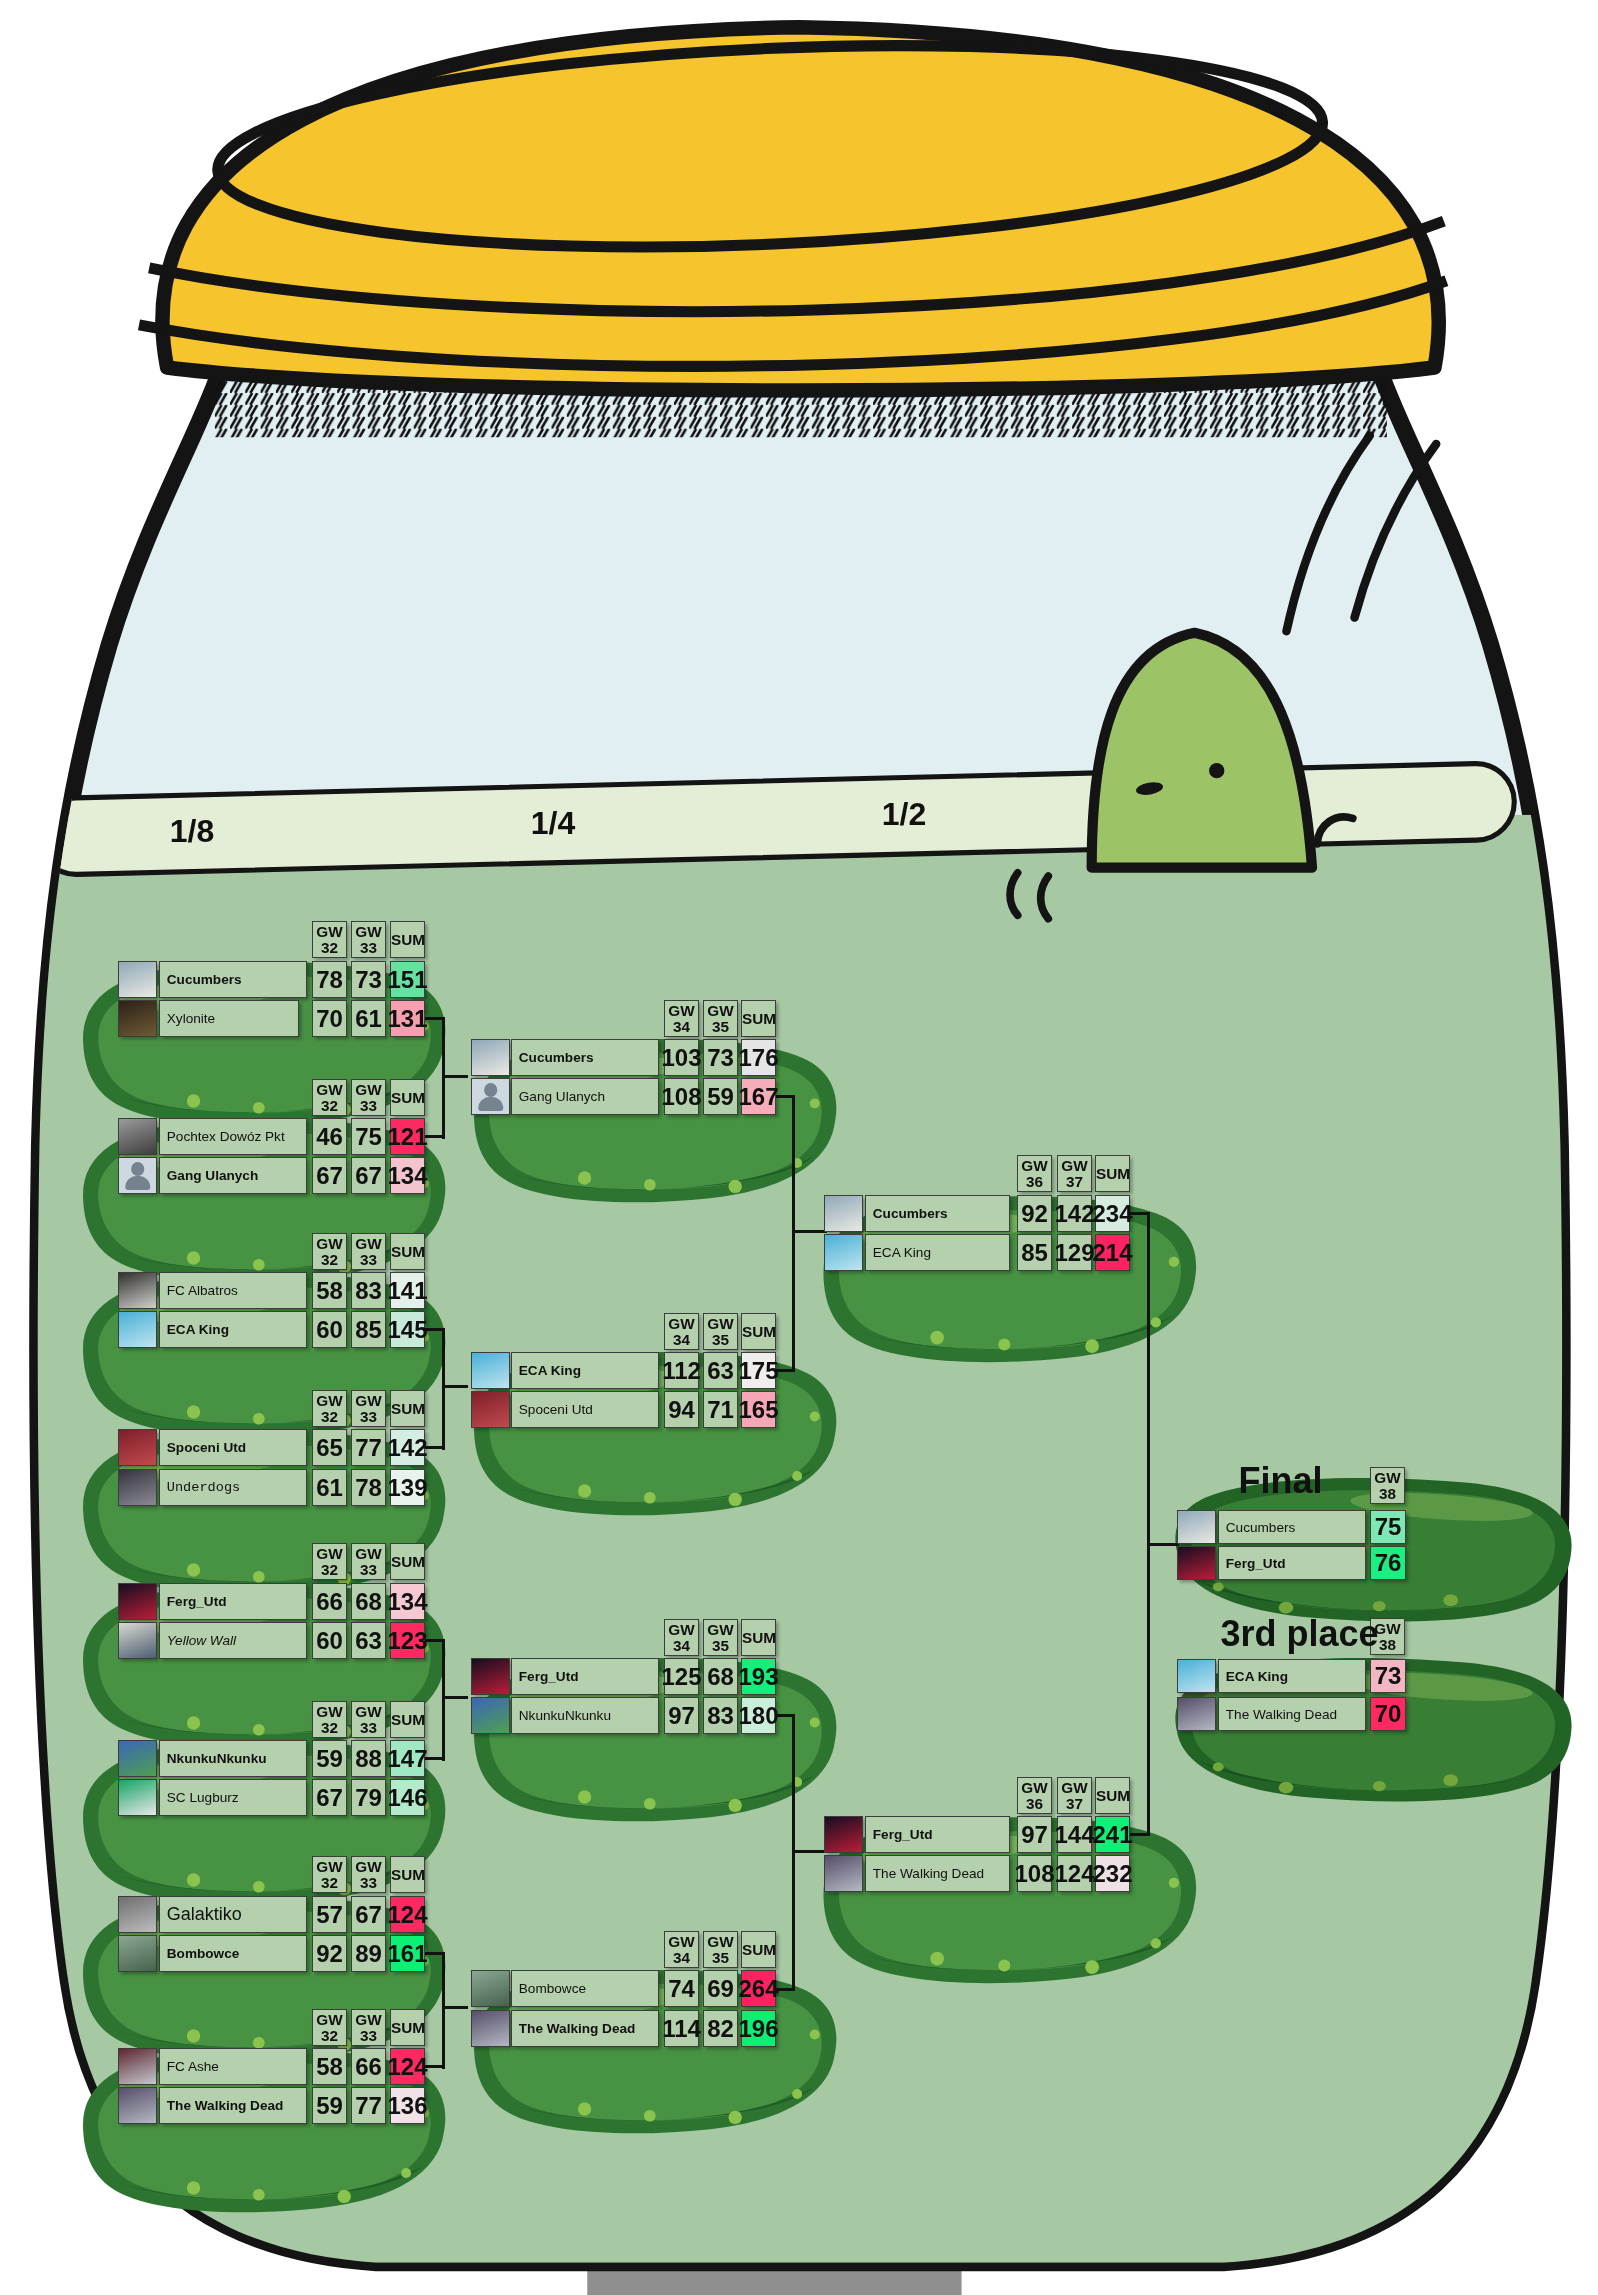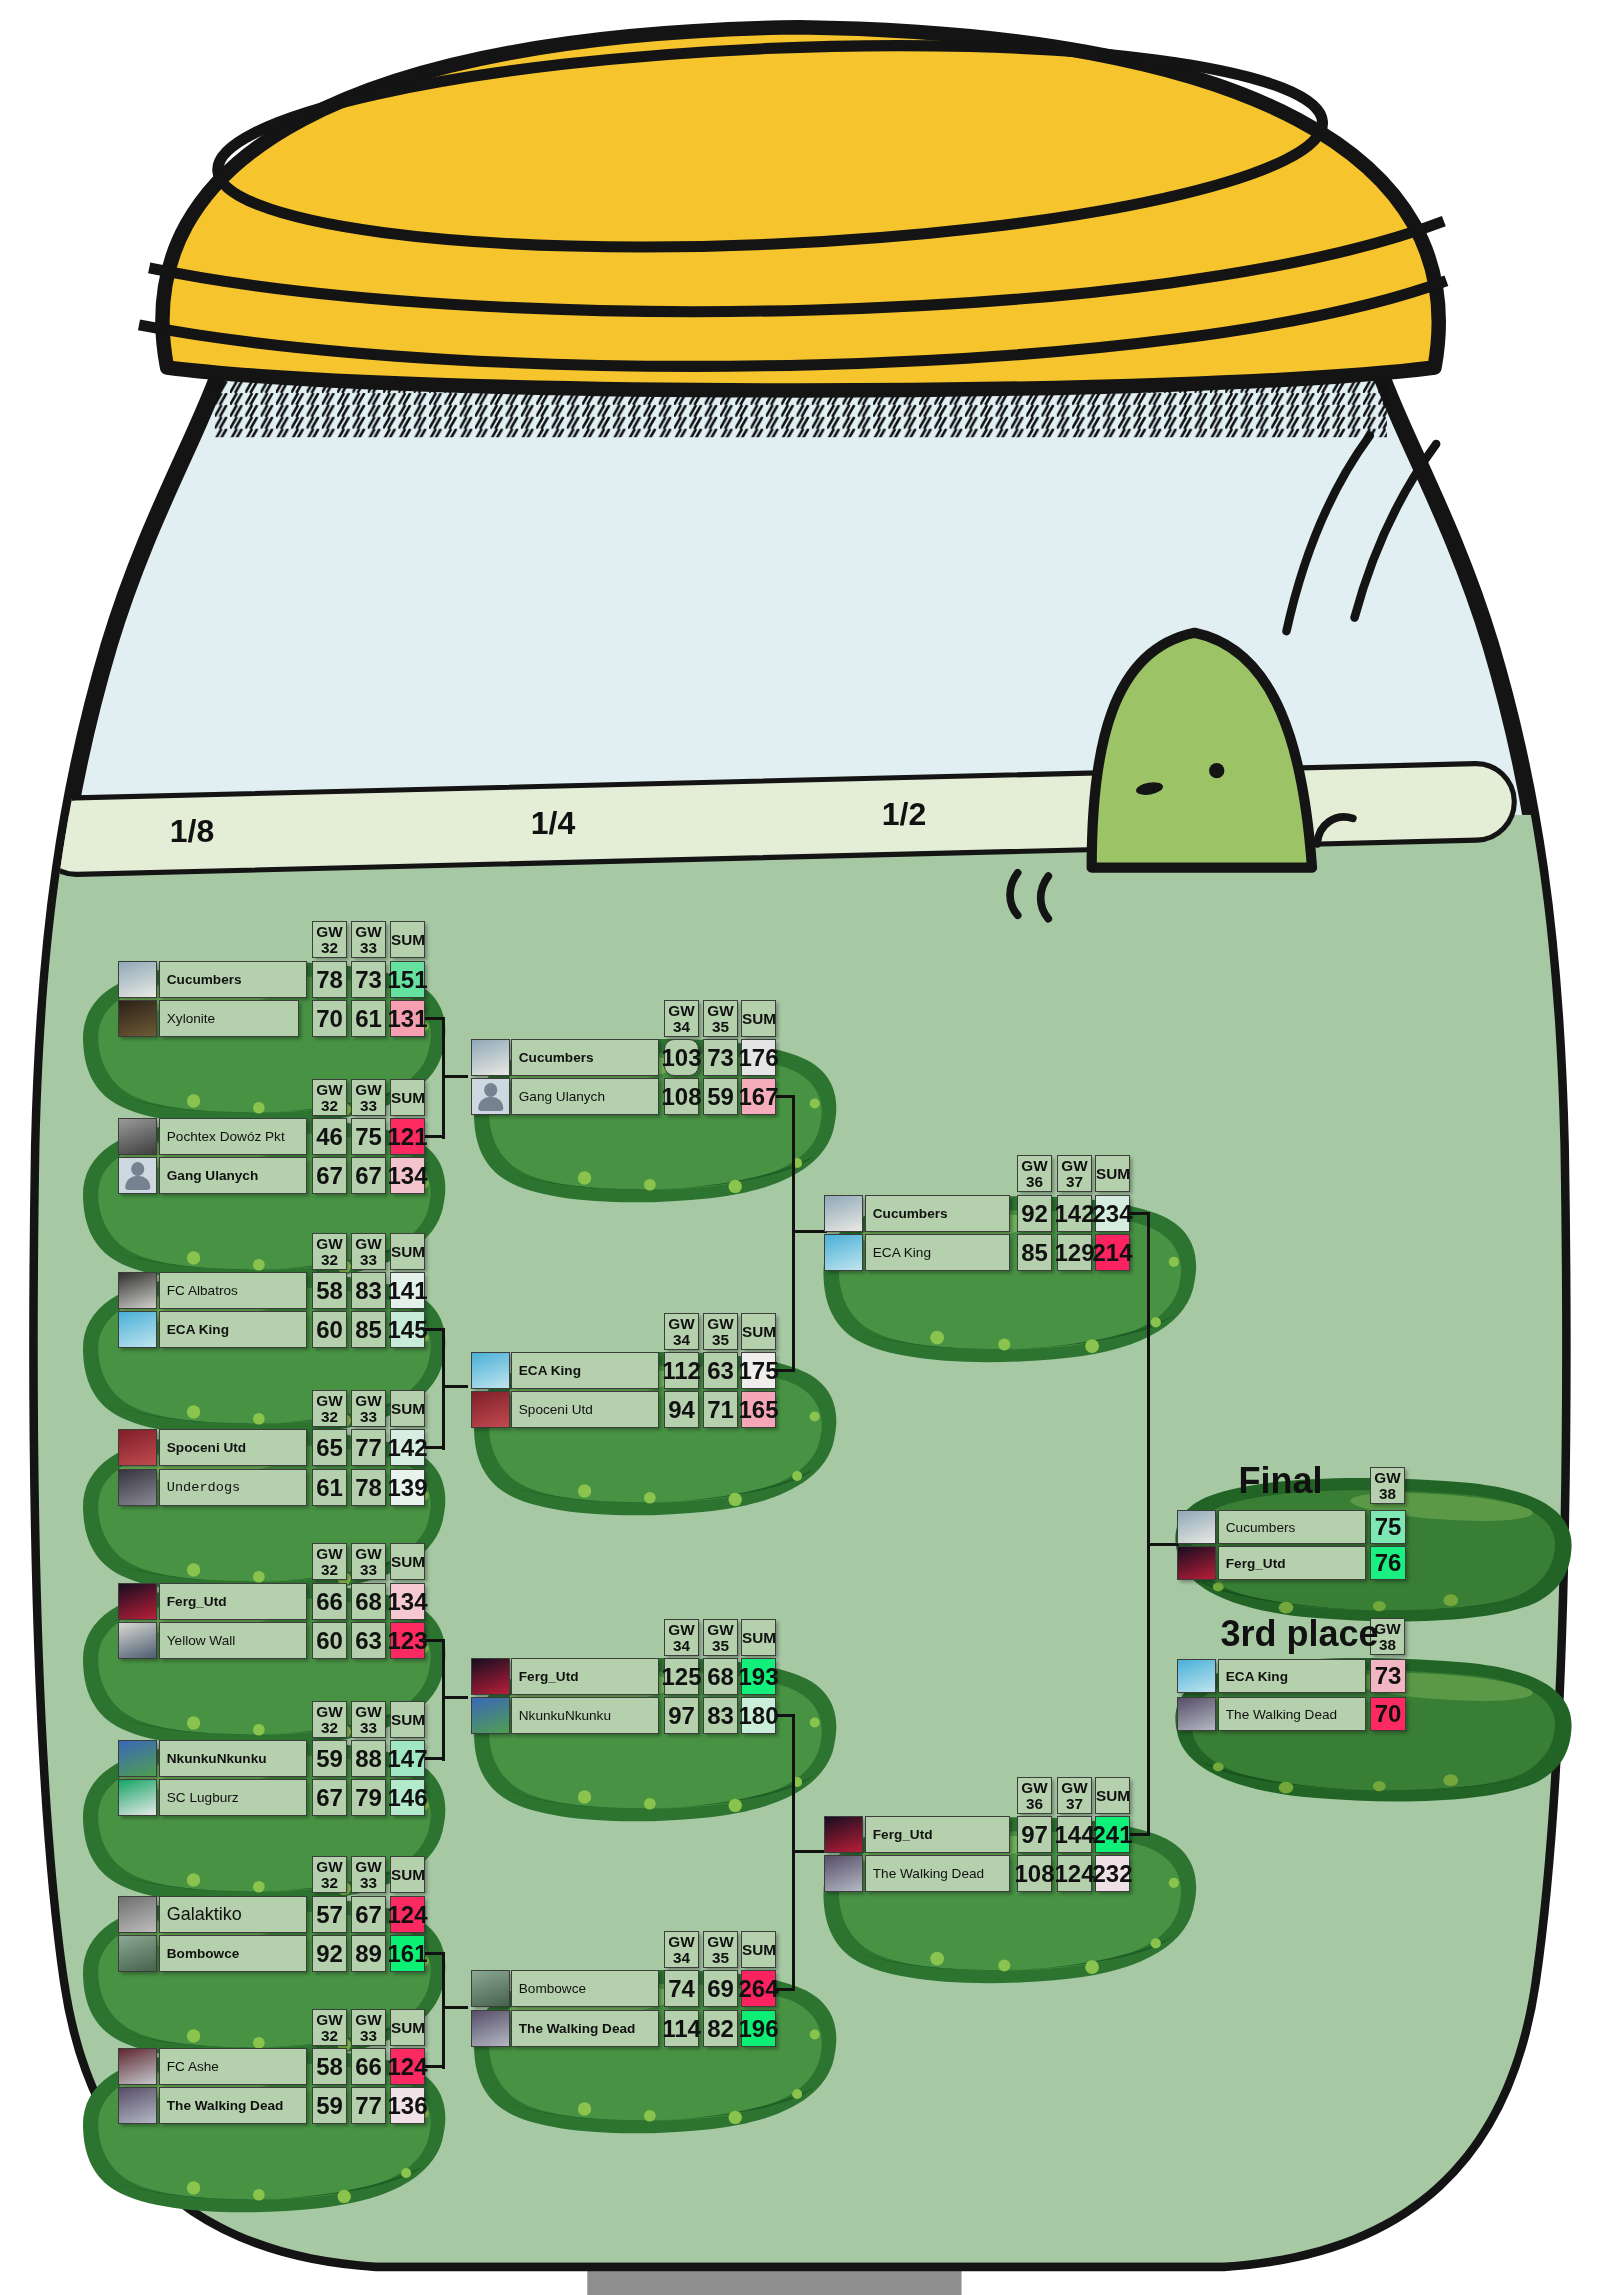--- a/index.html
+++ b/index.html
@@ -230,21 +230,21 @@
       </div>
       <div class="cell hdr sumhdr" style="left: 390px; top: 1543px; width: 35px; height: 37px;">
         <span>SUM</span>
       </div>
       <div class="avatar" style="left: 118px; top: 1583px; width: 39px; height: 37px; background: linear-gradient(160deg, rgb(22, 13, 32), rgb(185, 30, 56));"></div>
       <div class="cell name" style="left: 159px; top: 1583px; width: 148px; height: 37px; font-weight: 700; font-size: 13.6px;">Ferg_Utd</div>
       <div class="cell score" style="left: 312px; top: 1583px; width: 35px; height: 37px;">66</div>
       <div class="cell score" style="left: 351px; top: 1583px; width: 35px; height: 37px;">68</div>
       <div class="cell score sum" style="left: 390px; top: 1583px; width: 35px; height: 37px; background: rgb(245, 200, 210);">134</div>
       <div class="avatar" style="left: 118px; top: 1622px; width: 39px; height: 37px; background: linear-gradient(160deg, rgb(217, 217, 210), rgb(77, 93, 114));"></div>
-      <div class="cell name" style="left: 159px; top: 1622px; width: 148px; height: 37px; font-size: 13.6px;">Yellow Wall</div>
+      <div class="cell name" style="left: 159px; top: 1622px; width: 148px; height: 37px; font-size: 13.6px; font-style: italic;">Yellow Wall</div>
       <div class="cell score" style="left: 312px; top: 1622px; width: 35px; height: 37px;">60</div>
       <div class="cell score" style="left: 351px; top: 1622px; width: 35px; height: 37px;">63</div>
       <div class="cell score sum" style="left: 390px; top: 1622px; width: 35px; height: 37px; background: rgb(252, 42, 96);">123</div>
       <div class="pick" style="left: 68px; top: 1726px; width: 385px; height: 180px;"><svg viewBox="0 0 460 215" preserveAspectRatio="none" width="100%" height="100%">
           <path d="M18,112 C16,60 62,30 142,23 C252,13 348,17 404,38 C448,54 455,88 449,118 C443,164 393,198 300,208 C197,219 92,212 52,184 C28,167 19,142 18,112 Z" fill="#2c7430"></path>
           <path d="M36,110 C35,70 72,45 147,39 C250,30 340,34 393,53 C430,67 437,95 432,118 C427,156 385,185 300,194 C205,203 104,197 69,173 C47,158 37,135 36,110 Z" fill="#479243"></path>
           <ellipse cx="160" cy="57" rx="100" ry="17" fill="#6fb259" transform="rotate(-5 160 57)"></ellipse>
           <path d="M60,178 C150,208 330,206 424,158 C380,196 180,214 60,178 Z" fill="#1f5f26"></path>
           <circle cx="150" cy="184" r="8" fill="#8ac34d"></circle>
           <circle cx="228" cy="192" r="7" fill="#8ac34d"></circle>
@@ -354,21 +354,21 @@
       </div>
       <div class="cell hdr" style="left: 703px; top: 1000px; width: 35px; height: 37px;">
         <span>GW</span>
         <span>35</span>
       </div>
       <div class="cell hdr sumhdr" style="left: 741px; top: 1000px; width: 35px; height: 37px;">
         <span>SUM</span>
       </div>
       <div class="avatar" style="left: 471px; top: 1039px; width: 39px; height: 37px; background: linear-gradient(160deg, rgb(143, 168, 184), rgb(233, 233, 227));"></div>
       <div class="cell name" style="left: 511px; top: 1039px; width: 148px; height: 37px; font-weight: 700; font-size: 13.6px;">Cucumbers</div>
-      <div class="cell score" style="left: 664px; top: 1039px; width: 35px; height: 37px; border-radius: 10px;">103</div>
+      <div class="cell score" style="left: 664px; top: 1039px; width: 35px; height: 37px;">103</div>
       <div class="cell score" style="left: 703px; top: 1039px; width: 35px; height: 37px;">73</div>
       <div class="cell score sum" style="left: 741px; top: 1039px; width: 35px; height: 37px; background: #e5e5e5;">176</div>
       <div class="avatar ph" style="left: 471px; top: 1078px; width: 39px; height: 37px;"></div>
       <div class="cell name" style="left: 511px; top: 1078px; width: 148px; height: 37px; font-size: 13.6px;">Gang Ulanych</div>
       <div class="cell score" style="left: 664px; top: 1078px; width: 35px; height: 37px;">108</div>
       <div class="cell score" style="left: 703px; top: 1078px; width: 35px; height: 37px;">59</div>
       <div class="cell score sum" style="left: 741px; top: 1078px; width: 35px; height: 37px; background: rgb(246, 173, 187);">167</div>
       <div class="pick" style="left: 459px; top: 1337px; width: 385px; height: 180px;"><svg viewBox="0 0 460 215" preserveAspectRatio="none" width="100%" height="100%">
           <path d="M18,112 C16,60 62,30 142,23 C252,13 348,17 404,38 C448,54 455,88 449,118 C443,164 393,198 300,208 C197,219 92,212 52,184 C28,167 19,142 18,112 Z" fill="#2c7430"></path>
           <path d="M36,110 C35,70 72,45 147,39 C250,30 340,34 393,53 C430,67 437,95 432,118 C427,156 385,185 300,194 C205,203 104,197 69,173 C47,158 37,135 36,110 Z" fill="#479243"></path>

